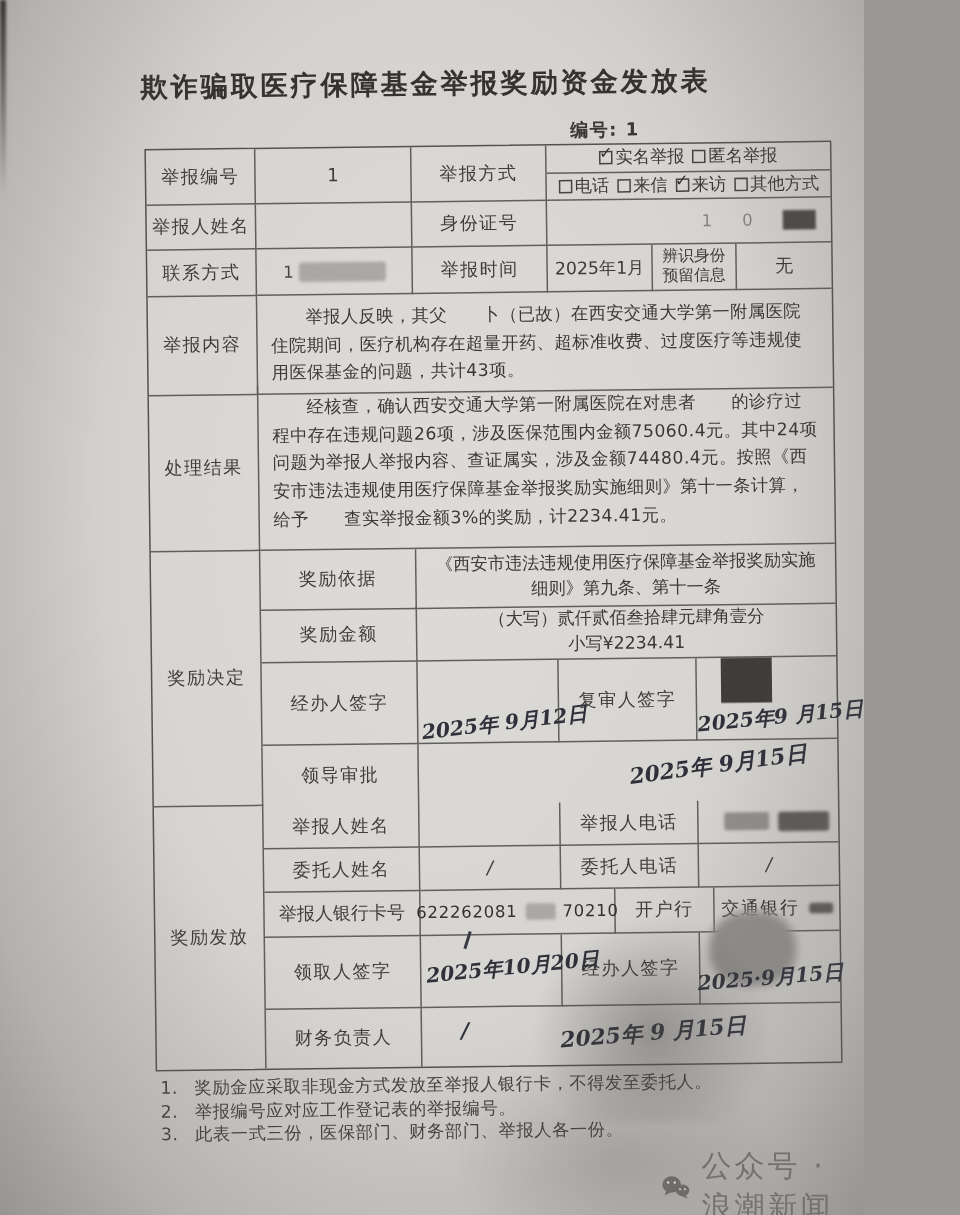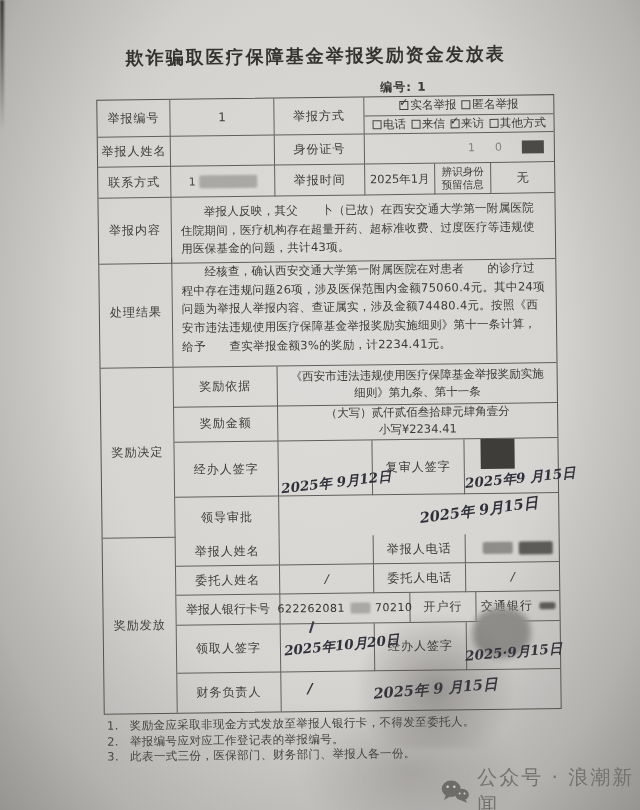--- a/index.html
+++ b/index.html
@@ -1,17 +1,17 @@
 <!DOCTYPE html>
 <html><head>
 <meta charset="utf-8">
 <style>
   html,body{margin:0;padding:0;background:#9b9996;}
   .photo{
-    position:relative;width:640px;height:810px;overflow:hidden;
+    position:relative;width:576px;height:810px;overflow:hidden;
     background:radial-gradient(ellipse at 50% 42%, #dcdad7 0%, #d5d3d0 50%, #c2c0bd 82%, #a7a5a2 100%);
     font-family:"DejaVu Sans", sans-serif;color:#3d3b37;
   }
   .edge{position:absolute;left:0;top:0;width:4px;height:130px;
     background:linear-gradient(to bottom,#2d2b29,rgba(45,43,41,0));filter:blur(1px);}
   .vignette{position:absolute;inset:0;pointer-events:none;
     background:radial-gradient(ellipse at 50% 40%, transparent 55%, rgba(110,108,105,0.28) 100%);}
   .paper{position:absolute;inset:0;transform:rotate(-0.7deg);transform-origin:50% 50%;}
   .title{position:absolute;top:44px;left:0;width:100%;text-align:center;
     font-size:18px;font-weight:700;letter-spacing:2px;color:#35332f;}

